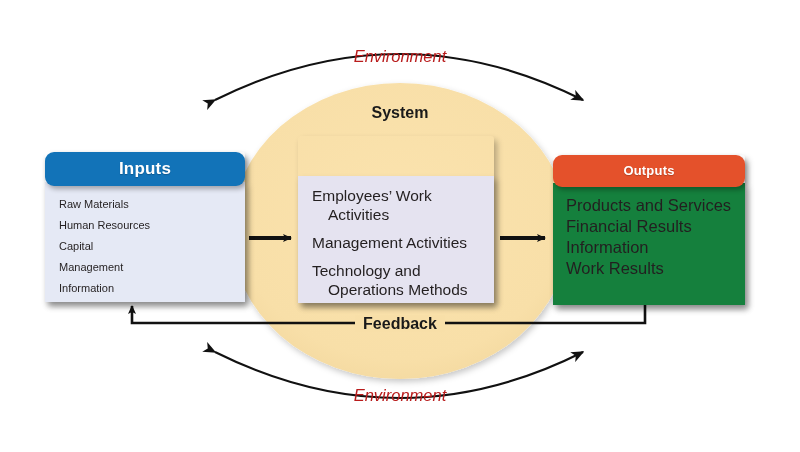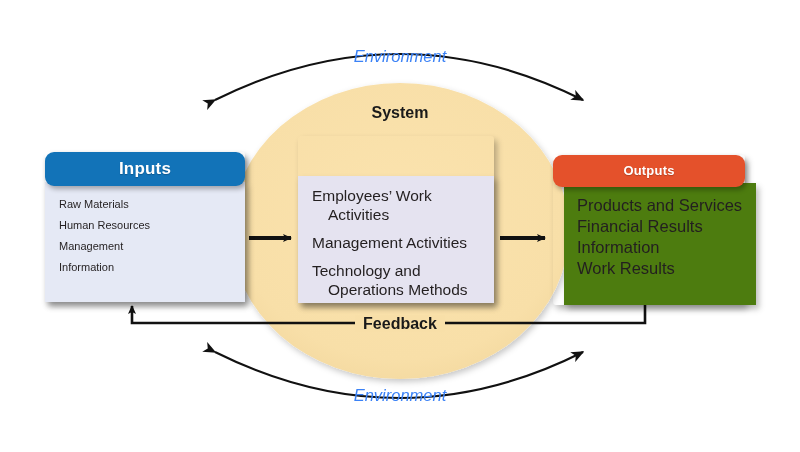--- a/index.html
+++ b/index.html
@@ -117,24 +117,23 @@
   
   #outputs-card { left: 553px; top: 155px; width: 192px; height: 150px; }
   #outputs-card .card-header {
     height: 32px;
     background: #e4512b;
     font-size: 13px;
   }
   #outputs-card .card-body {
     top: 28px;
     height: 122px;
-    background: #4d7c0f;
+    background: #15803d;
     padding: 12px 0 12px 13px;
     box-shadow: 3px 4px 6px rgba(0,0,0,0.26);
-    margin-left: 11px;
   }
   #outputs-card .card-body li {
     font-size: 16.5px;
     line-height: 21px;
   }
 
   
   .float-label {
     position: absolute;
     color: #1a1a1a;
@@ -154,21 +153,21 @@
     font-weight: bold;
     z-index: 6;
   }
   #feedback-label span {
     background: #f8dfa8;
     padding: 0 8px;
   }
   .env-label {
     font-size: 16.5px;
     font-style: italic;
-    color: #3b82f6;
+    color: #b91c1c;
     z-index: 4;
   }
   #environment-top-label { left: 0; top: 47px; width: 800px; text-align: center; }
   #environment-bottom-label { left: 0; top: 386px; width: 800px; text-align: center; }
 </style>
 </head>
 <body>
 
 <div id="stage">
 
@@ -216,20 +215,21 @@
   <div class="float-label" id="environment-bottom-label">
     <span class="env-label">Environment</span>
   </div>
 
   <div class="card" id="inputs-card">
     <div class="card-header">Inputs</div>
     <div class="card-body">
       <ul>
         <li>Raw Materials</li>
         <li>Human Resources</li>
+        <li>Capital</li>
         <li>Management</li>
         <li>Information</li>
       </ul>
     </div>
   </div>
 
   <div class="card" id="transformation-card">
     <div class="card-body">
       <ul>
         <li>Employees’ Work

